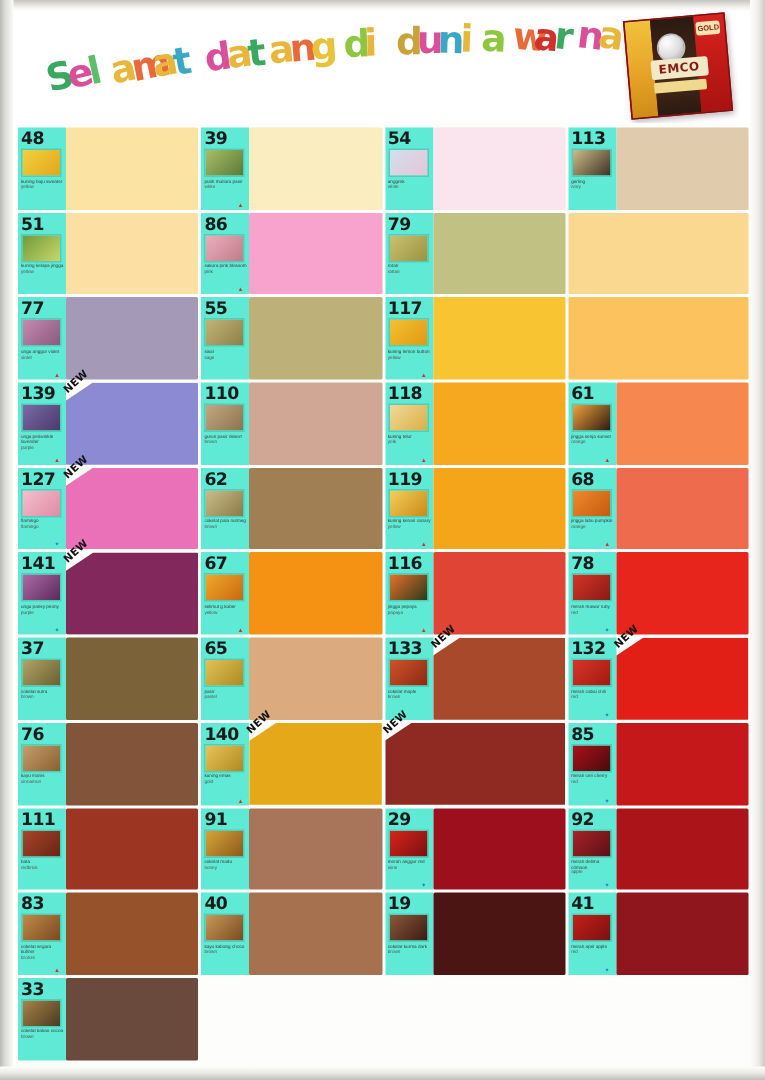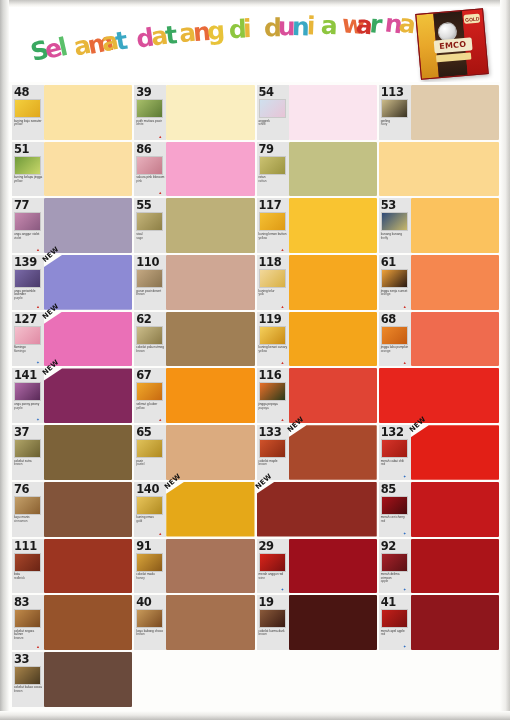--- a/index.html
+++ b/index.html
@@ -130,21 +130,21 @@
     align-items: stretch;
     padding: 1px 0 1px 0;
   }
   .info {
     width: 32px;
     flex: 0 0 32px;
     display: flex;
     flex-direction: column;
     align-items: flex-start;
     padding: 1px 1px 0 2px;
-    background: #e5e5e5;
+    background: #5eead4;
   }
   .code {
     font-family: "DejaVu Sans", sans-serif;
     font-weight: 700;
     font-size: 11.5px;
     line-height: 12px;
     color: #1a1a1a;
     letter-spacing: -0.4px;
   }
   .thumb {
@@ -389,27 +389,20 @@
             <div class="tg" style="background: linear-gradient(135deg, rgb(245, 192, 51) 0%, rgb(222, 154, 20) 100%);"></div>
           </div>
           <div class="name"><span>kuning lemon button</span><br><span class="en">yellow</span></div>
           <div class="mark tri">▲</div>
         </div>
         <div class="new-wrap">
           <div class="swatch" style="background: rgb(249, 196, 49); width: 100%; height: 100%;"></div>
         </div>
       </div>
       <div class="cell">
-        <div class="info">
-          <div class="code">53</div>
-          <div class="thumb">
-            <div class="tg" style="background: linear-gradient(135deg, rgb(46, 74, 120) 0%, rgb(200, 184, 106) 100%);"></div>
-          </div>
-          <div class="name"><span>kunang kunang</span><br><span class="en">firefly</span></div>
-        </div>
         <div class="new-wrap">
           <div class="swatch" style="background: rgb(251, 194, 94); width: 100%; height: 100%;"></div>
         </div>
       </div>
       <div class="cell">
         <div class="info">
           <div class="code">139</div>
           <div class="thumb">
             <div class="tg" style="background: linear-gradient(135deg, rgb(122, 106, 168) 0%, rgb(74, 58, 106) 100%);"></div>
           </div>
@@ -545,20 +538,28 @@
             <div class="tg" style="background: linear-gradient(135deg, rgb(232, 112, 42) 0%, rgb(42, 58, 26) 100%);"></div>
           </div>
           <div class="name"><span>jingga pepaya</span><br><span class="en">papaya</span></div>
           <div class="mark tri">▲</div>
         </div>
         <div class="new-wrap">
           <div class="swatch" style="background: rgb(224, 68, 52); width: 100%; height: 100%;"></div>
         </div>
       </div>
       <div class="cell">
+        <div class="info">
+          <div class="code">78</div>
+          <div class="thumb">
+            <div class="tg" style="background: linear-gradient(135deg, rgb(212, 52, 42) 0%, rgb(138, 26, 18) 100%);"></div>
+          </div>
+          <div class="name"><span>merah mawar ruby</span><br><span class="en">red</span></div>
+          <div class="mark star">✦</div>
+        </div>
         <div class="new-wrap">
           <div class="swatch" style="background: rgb(231, 37, 29); width: 100%; height: 100%;"></div>
         </div>
       </div>
       <div class="cell">
         <div class="info">
           <div class="code">37</div>
           <div class="thumb">
             <div class="tg" style="background: linear-gradient(135deg, rgb(176, 164, 104) 0%, rgb(106, 96, 48) 100%);"></div>
           </div>

